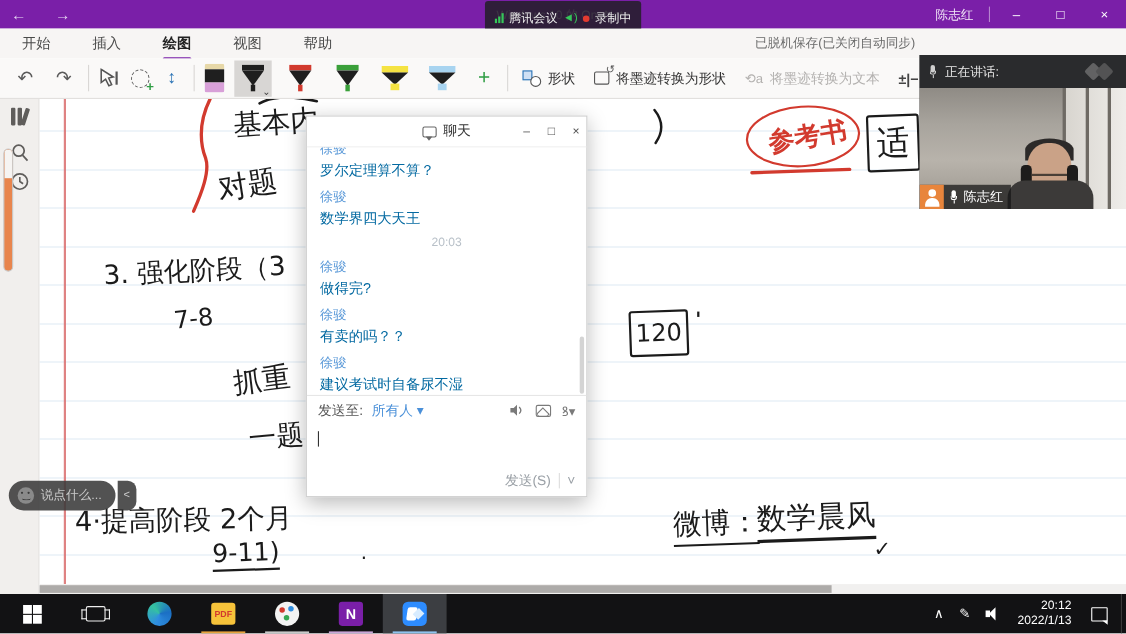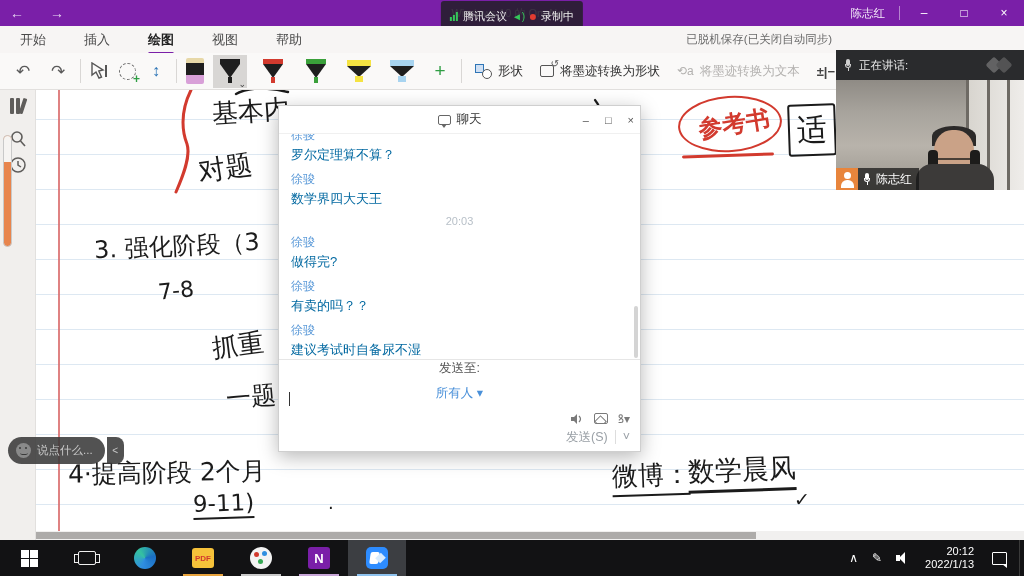--- a/index.html
+++ b/index.html
@@ -80,34 +80,34 @@
 
   
   .hw { position:absolute; color:#1b1b1b; font-family:"DejaVu Sans",sans-serif; white-space:nowrap; }
   .hw.red { color:#d23a2e; }
   .ellipse-red { position:absolute; border:2.5px solid #d23a2e; border-radius:50%; transform:rotate(-4deg); }
   .red-underline { position:absolute; height:3px; background:#d23a2e; border-radius:2px; }
   .box-black { position:absolute; border:2.5px solid #1b1b1b; border-radius:3px; transform:rotate(-2deg); display:flex; align-items:center; justify-content:center; }
   .u-line { border-bottom:2.5px solid #1b1b1b; padding-bottom:1px; }
 
   
-  .chat { position:absolute; left:278px; top:105px; width:363px; height:347px; background:#fff; border:1px solid #cfcfcf; box-shadow:0 5px 18px rgba(0,0,0,.28); display:flex; flex-direction:column; }
+  .chat { position:absolute; left:278px; top:105px; width:256px; height:347px; background:#fff; border:1px solid #cfcfcf; box-shadow:0 5px 18px rgba(0,0,0,.28); display:flex; flex-direction:column; }
   .chat-tb { height:28px; position:relative; display:flex; align-items:center; justify-content:center; gap:6px; border-bottom:1px solid #f0f0f0; }
   .chat-tb-title { font-size:12.5px; color:#333; }
   .bubble-ic { width:13px; height:10px; border:1.5px solid #666; border-radius:2px; position:relative; }
   .bubble-ic::after { content:""; position:absolute; left:2px; bottom:-4px; border-left:3px solid transparent; border-right:3px solid transparent; border-top:4px solid #666; }
   .chat-ctrls { position:absolute; right:6px; top:0; height:28px; display:flex; align-items:center; gap:16px; color:#555; font-size:11px; }
   .chat-msgs { height:225px; overflow:hidden; padding:0 12px; position:relative; }
   .c-sender { font-size:12px; color:#5a99d8; margin:7px 0 2px; }
   .c-sender.clip { margin-top:-7px; }
   .c-msg { font-size:13px; color:#0369a1; margin:0 0 2px; }
   .c-time { font-size:11px; color:#b8c0c8; text-align:center; margin:7px 0 2px; }
   .chat-scroll { position:absolute; right:2px; top:172px; width:4px; height:52px; background:#d4d4d4; border-radius:2px; }
   .chat-foot { border-top:1px solid #e6e6e6; flex:1; display:flex; flex-direction:column; }
-  .sendto-row { height:26px; display:flex; align-items:center; padding:0 10px; gap:8px; font-size:12.5px;flex-direction:column; }
+  .sendto-row { height:26px; display:flex; align-items:center; padding:0 10px; gap:8px; font-size:12.5px; }
   .sendto-label { color:#555; }
   .sendto-value { color:#4a90d9; }
   .foot-icons { margin-left:auto; display:flex; gap:10px; align-items:center; color:#7a7a7a; }
   .img-ic { width:14px; height:11px; border:1.3px solid #7a7a7a; border-radius:2px; position:relative; overflow:hidden; }
   .img-ic::after { content:""; position:absolute; left:1px; bottom:-3px; width:7px; height:7px; border:1.3px solid #7a7a7a; transform:rotate(45deg); }
   .person-ic { font-size:12px; color:#7a7a7a; }
   .chat-input { flex:1; position:relative; }
   .caret-bar { position:absolute; left:10px; top:6px; width:1px; height:14px; background:#333; }
   .send-row { height:28px; display:flex; align-items:center; justify-content:flex-end; padding:0 10px; gap:7px; font-size:12.5px; color:#9aa0a6; }
   .send-sep { width:1px; height:14px; background:#ddd; }

